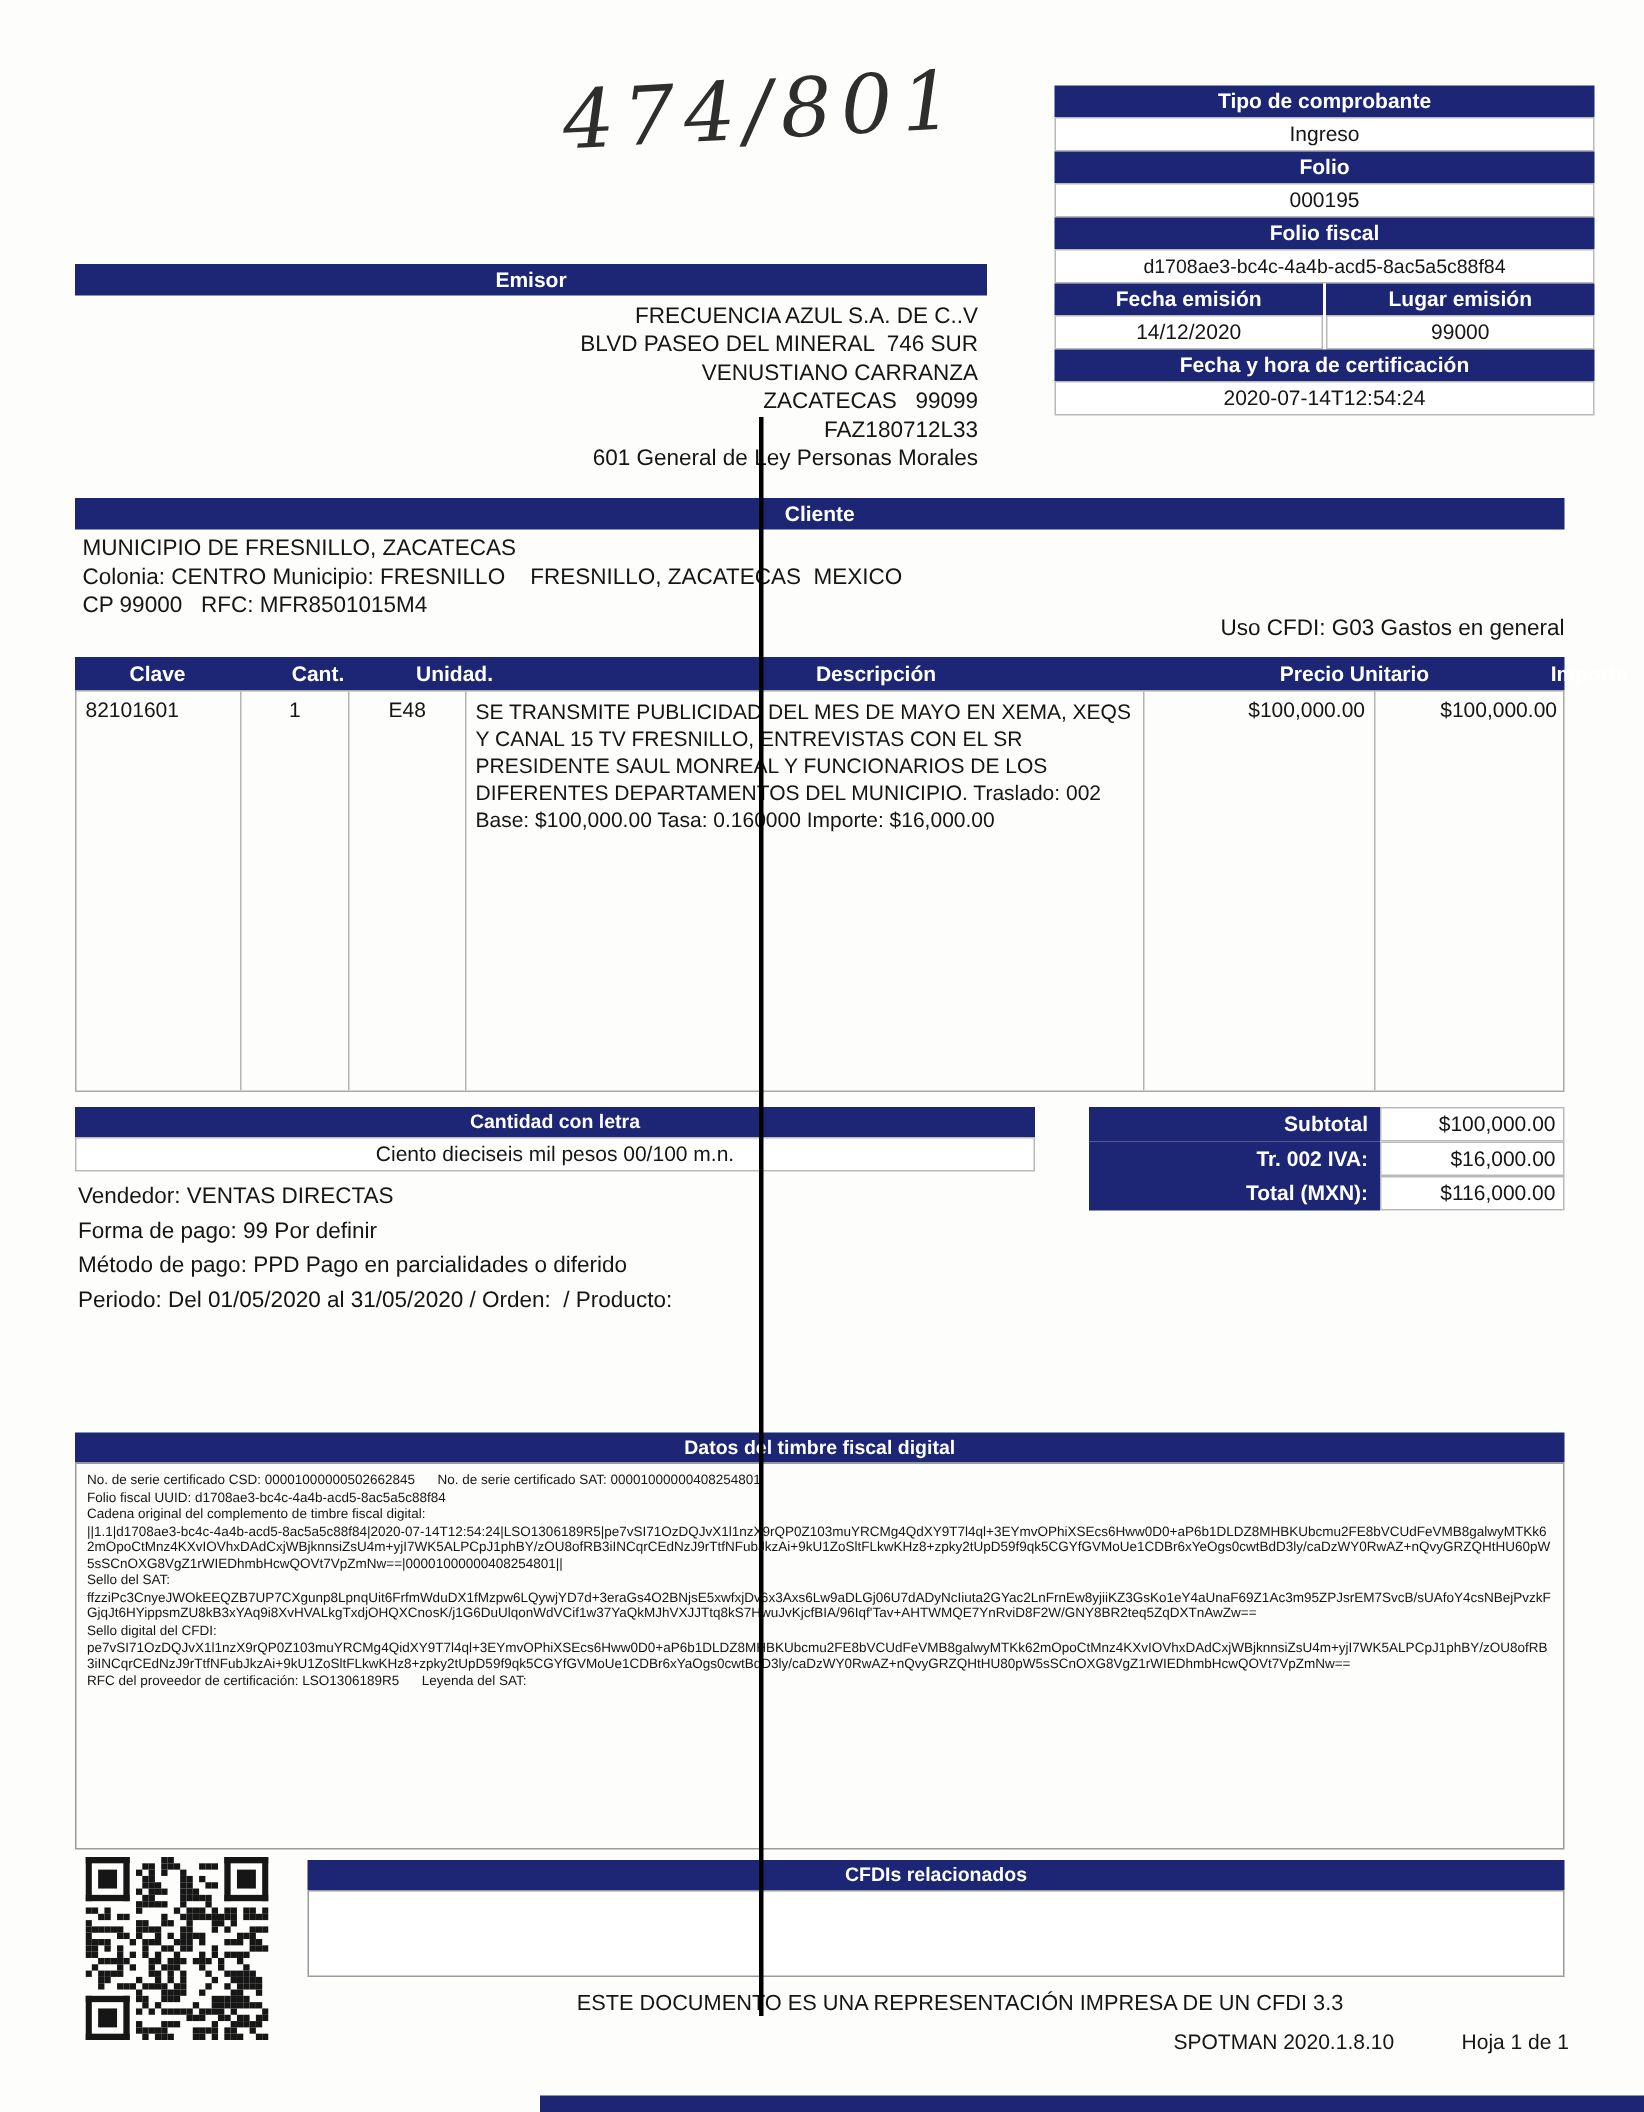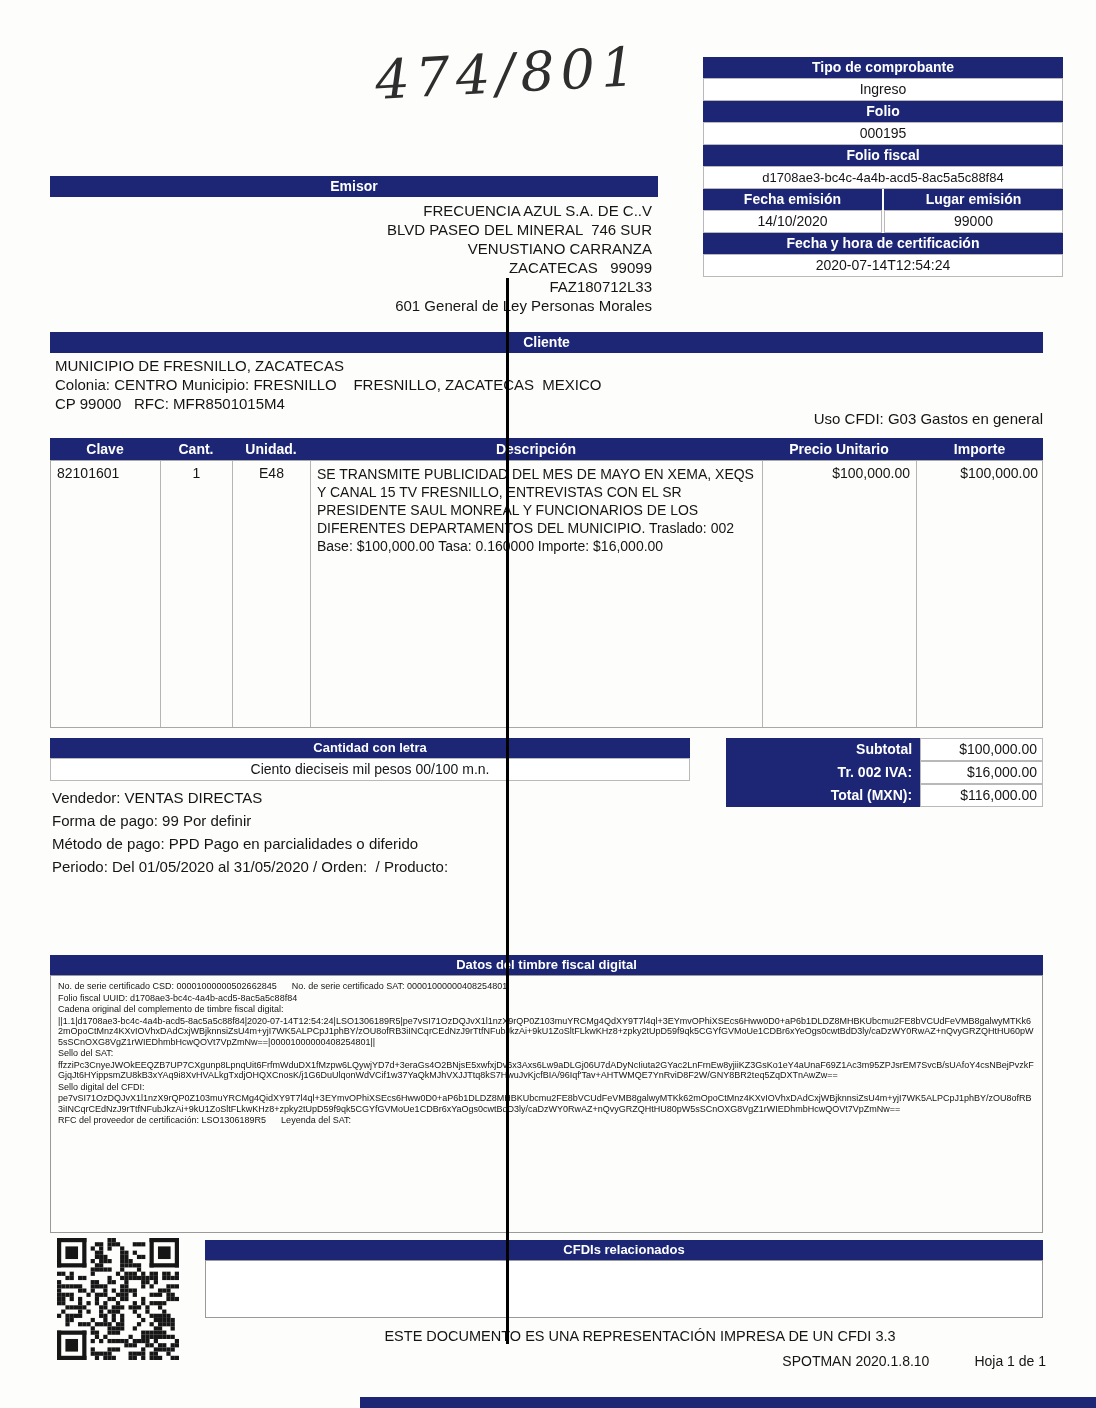--- a/index.html
+++ b/index.html
@@ -12,21 +12,21 @@
        font-size:14px;line-height:21px;height:21px;}
   .handwritten{font-family:"DejaVu Serif", serif;font-style:italic;font-size:54px;
        color:#2e2e2e;transform:rotate(-3deg);letter-spacing:6px;}
   .rightbox{left:683px;top:57px;width:360px;display:flex;flex-direction:column;padding-left:20px;}
   .rightbox>div{flex:none;}
   .split{display:flex;gap:2px;}
   .split>div{flex:1;}
   .txtline{font-size:15px;line-height:19px;white-space:pre-wrap;}
   .itable{left:50px;top:438px;width:993px;}
   .ithead{display:grid;grid-template-columns:110px 72px 78px 452px 154px 127px;
-          background:#1c2674;color:#fff;font-weight:bold;font-size:14px;line-height:22px;height:22px;text-align:center;}
+          background:#1c2674;color:#fff;font-weight:bold;font-size:14px;line-height:22px;height:22px;text-align:center;gap:16px;}
   .itbody{display:grid;grid-template-columns:110px 72px 78px 452px 154px 127px;
           height:268px;border:1px solid #a8a8a8;box-sizing:border-box;font-size:14px;}
   .itbody>div{border-right:1px solid #b5b5b5;padding:4px 6px;box-sizing:border-box;}
   .itbody>div:last-child{border-right:none;}
   .cell-desc{line-height:18px;}
   .cell-num{text-align:right;}
   .cell-center{text-align:center;}
   .totrow{display:flex;height:23px;padding-left:21px;}
   .totlabel{width:207px;background:#1c2674;color:#fff;font-weight:bold;font-size:14px;
             line-height:23px;text-align:right;padding-right:8px;box-sizing:border-box;}
@@ -50,21 +50,21 @@
     <div class="val">Ingreso</div>
     <div class="bar">Folio</div>
     <div class="val">000195</div>
     <div class="bar">Folio fiscal</div>
     <div class="val smalltext">d1708ae3-bc4c-4a4b-acd5-8ac5a5c88f84</div>
     <div class="split">
       <div class="bar">Fecha emisión</div>
       <div class="bar">Lugar emisión</div>
     </div>
     <div class="split">
-      <div class="val">14/10/2020</div>
+      <div class="val">14/12/2020</div>
       <div class="val">99000</div>
     </div>
     <div class="bar">Fecha y hora de certificación</div>
     <div class="val">2020-07-14T12:54:24</div>
   </div>
 
   <div class="abs bar" style="left:50px;top:176px;width:608px;">Emisor</div>
   <div class="abs" style="left:52px;top:201px;width:600px;text-align:right;">
     <div class="txtline">FRECUENCIA AZUL S.A. DE C..V</div>
     <div class="txtline">BLVD PASEO DEL MINERAL  746 SUR</div>

